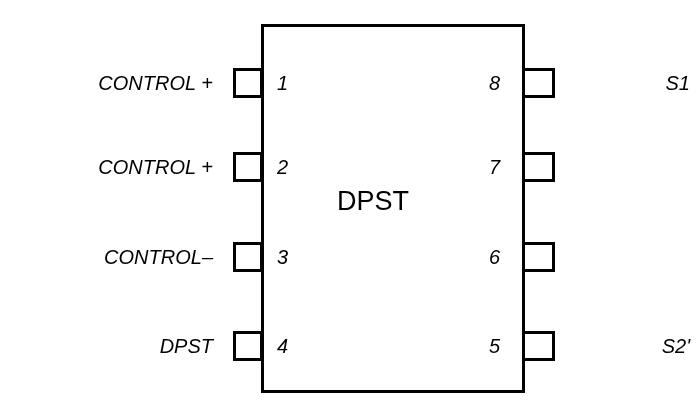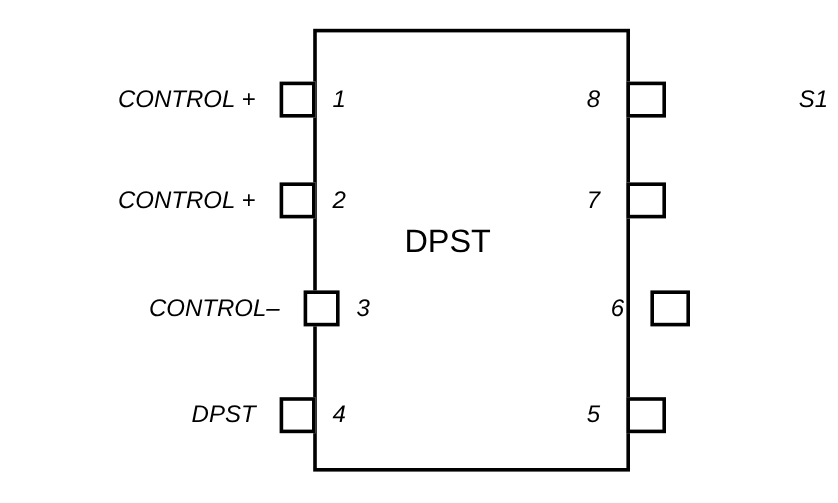--- a/index.html
+++ b/index.html
@@ -32,21 +32,21 @@
     height: 30px;
     border: 3px solid #000000;
     box-sizing: border-box;
     background: #ffffff;
   }
   .pin-box.pb-left  { left: 233px; }
   .pin-box.pb-right { left: 522px; width: 33px; }
 
   .t0 { top: 68px; }
   .t1 { top: 152px; }
-  .t2 { top: 242px; margin-left: 20px; }
+  .t2 { top: 242px; }
   .t3 { top: 331px; }
 
   .txt {
     position: absolute;
     height: 30px;
     line-height: 30px;
     font-size: 20px;
     white-space: nowrap;
     font-style: italic;
   }
@@ -109,14 +109,15 @@
   <div class="txt num-right t1">7</div>
   <div class="txt num-right t2">6</div>
   <div class="txt num-right t3">5</div>
 
   <div class="pin-box pb-right t0"></div>
   <div class="pin-box pb-right t1"></div>
   <div class="pin-box pb-right t2"></div>
   <div class="pin-box pb-right t3"></div>
 
   <div class="txt label-right t0">S1</div>
+  <div class="txt label-right t3">S2'</div>
 
 </div>
 
 </body></html>

